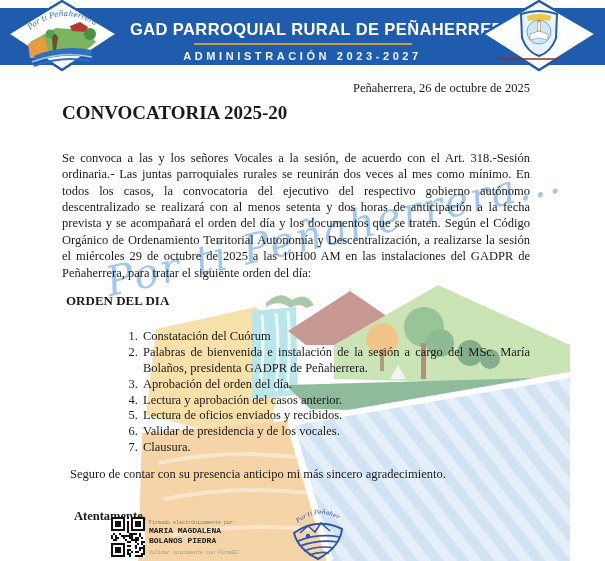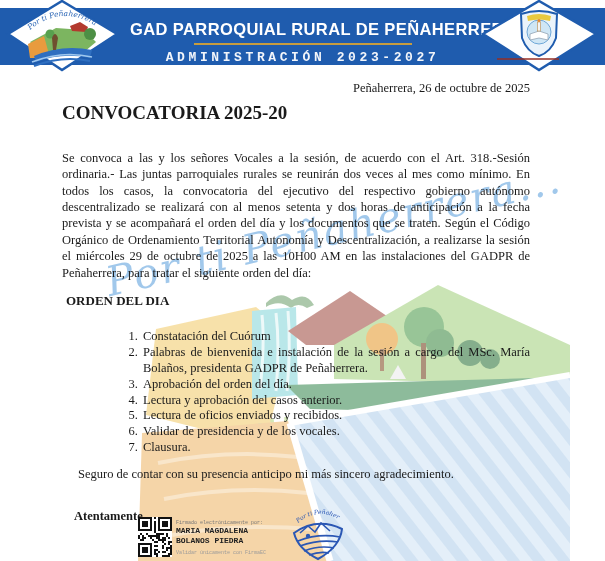--- a/index.html
+++ b/index.html
@@ -9,45 +9,45 @@
   }
   
   .banner{position:absolute;left:0;top:8px;width:605px;height:57px;background:#1f5cae;}
   .banner-text{position:absolute;left:130px;top:12px;width:345px;text-align:center;}
   .banner-title{
     font-family:"Liberation Sans", sans-serif;font-weight:bold;font-size:16.5px;
     color:#ffffff;letter-spacing:.4px;white-space:nowrap;
   }
   .banner-divider{width:218px;height:2px;background:#c69c3e;margin:4px auto 5px auto;}
   .banner-subtitle{
-    font-family:Liberation Mono, monospace;font-weight:bold;font-size:13px;
+    font-family:Liberation Sans, sans-serif;font-weight:bold;font-size:11px;
     color:#f2f5fa;letter-spacing:3.6px;white-space:nowrap;
   }
   .header-logos{position:absolute;left:0;top:0;width:605px;height:80px;pointer-events:none;}
   .right-logo-caption{position:absolute;left:497px;top:58px;width:62px;height:2px;background:rgba(150,45,35,.75);}
   
   .wm-landscape{position:absolute;left:138px;top:283px;opacity:.62;pointer-events:none;}
   .wm-slogan{
     position:absolute;left:112px;top:258px;width:480px;
     transform:rotate(-13deg);transform-origin:left bottom;
     font-family:"DejaVu Serif", serif;font-style:italic;font-size:41px;
     color:rgba(134,184,230,.78);letter-spacing:2px;white-space:nowrap;pointer-events:none;
   }
   
   .content{position:absolute;left:62px;top:80px;width:468px;font-size:12.5px;line-height:16.4px;}
   .date-line{text-align:right;}
   .doc-title{text-align:left;font-weight:bold;font-size:19px;margin-top:9px;}
   .body-par{text-align:justify;margin-top:28px;}
   .agenda-heading{font-weight:bold;margin-top:12px;margin-left:4px;font-size:13px;}
   ol.agenda{margin:20px 0 0 0;padding-left:43px;}
   ol.agenda li{line-height:15.8px;text-align:justify;padding-left:2px;margin-left:36px;}
-  .closing-line{margin-top:10px;margin-left:16px;}
+  .closing-line{margin-top:10px;margin-left:8px;}
   .salutation{font-weight:bold;margin-top:26px;margin-left:12px;}
   
-  .sig-block{position:absolute;left:138px;top:517px;display:flex;}
+  .sig-block{position:absolute;left:111px;top:517px;display:flex;}
   .sig-text{margin-left:4px;padding-top:3px;font-family:"Liberation Mono", monospace;}
   .sig-small-top{font-size:5px;color:#777;letter-spacing:0;}
   .sig-name{font-size:8px;font-weight:bold;color:#222;line-height:9.5px;}
   .sig-small-bottom{font-size:5px;color:#9a9a9a;margin-top:5px;}
   
   .footer-stamp{position:absolute;left:286px;top:503px;display:flex;color:#2b57b4;}
   .stamp-text{margin-left:4px;text-align:center;width:128px;padding-top:8px;}
   .stamp-l1{font-family:"Liberation Sans", sans-serif;font-weight:bold;font-size:12px;line-height:12px;}
   .stamp-l2{font-family:"Liberation Sans", sans-serif;font-weight:bold;font-size:12.5px;line-height:12.5px;letter-spacing:.5px;}
   .stamp-l3{font-family:"Liberation Sans", sans-serif;font-weight:bold;font-size:6.8px;line-height:9px;letter-spacing:.3px;}

